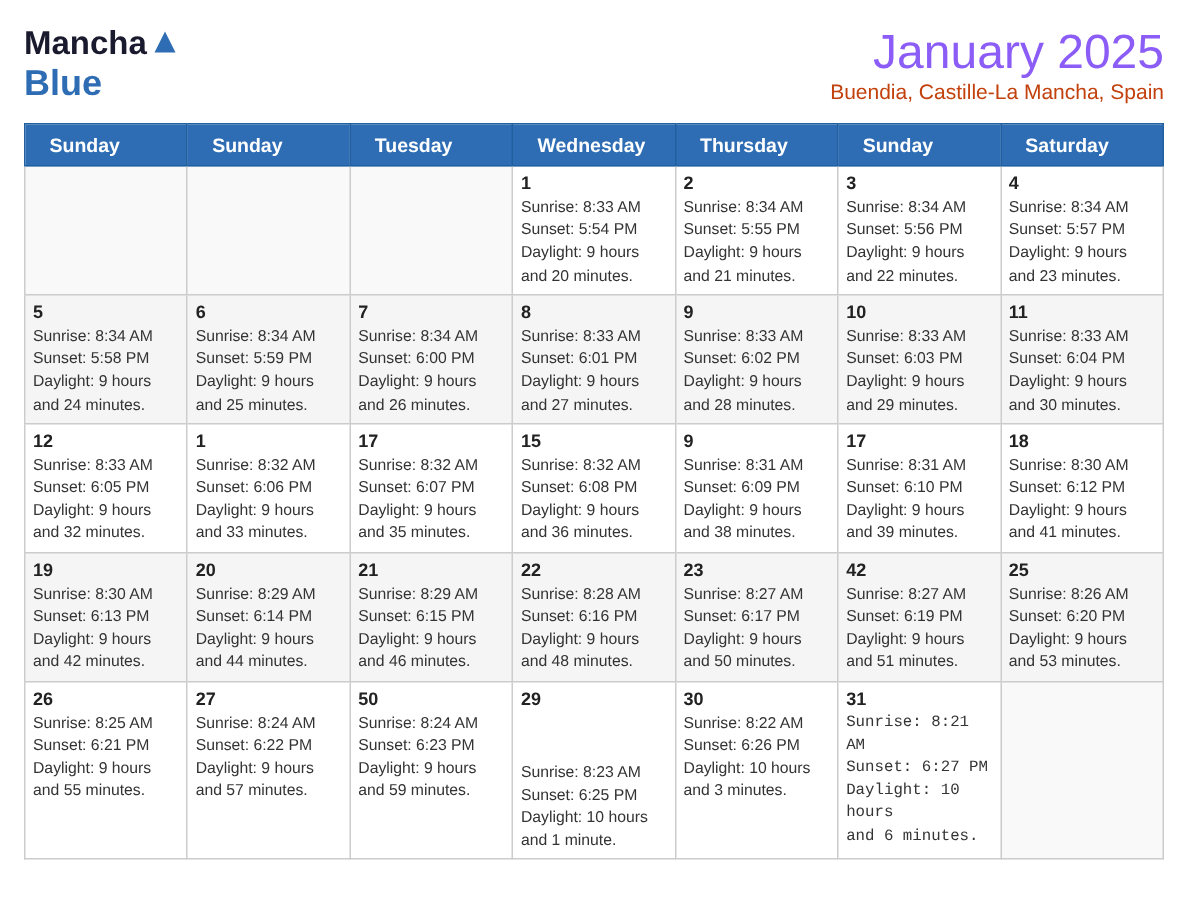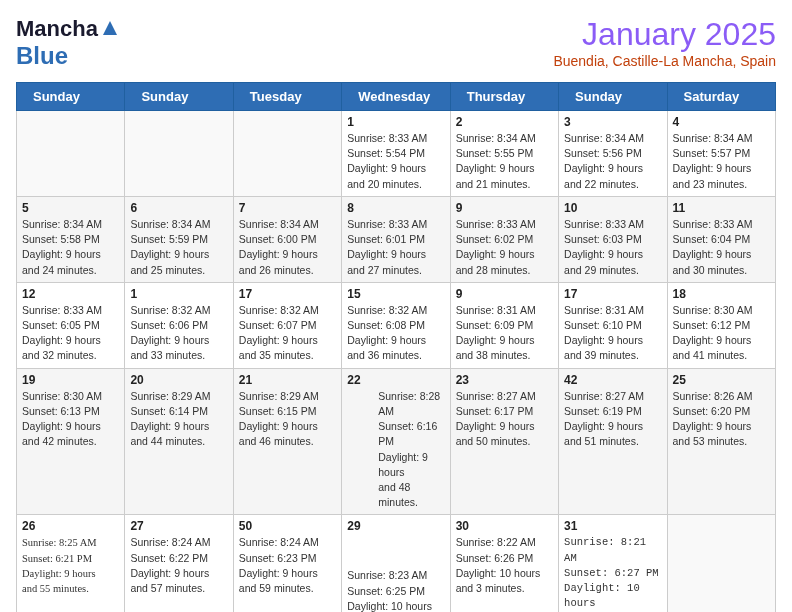--- a/index.html
+++ b/index.html
@@ -271,21 +271,21 @@
         </td>
         <td>
           <div class="day-num">21</div>
           <div class="day-info" style="white-space: pre-line;">Sunrise: 8:29 AM
 Sunset: 6:15 PM
 Daylight: 9 hours
 and 46 minutes.</div>
         </td>
         <td>
           <div class="day-num">22</div>
-          <div class="day-info" style="white-space: pre-line; margin-left: 31px;">Sunrise: 8:28 AM
+          <div class="day-info" style="white-space: pre-line;">Sunrise: 8:28 AM
 Sunset: 6:16 PM
 Daylight: 9 hours
 and 48 minutes.</div>
         </td>
         <td>
           <div class="day-num">23</div>
           <div class="day-info" style="white-space: pre-line;">Sunrise: 8:27 AM
 Sunset: 6:17 PM
 Daylight: 9 hours
 and 50 minutes.</div>
@@ -301,21 +301,21 @@
           <div class="day-num">25</div>
           <div class="day-info" style="white-space: pre-line;">Sunrise: 8:26 AM
 Sunset: 6:20 PM
 Daylight: 9 hours
 and 53 minutes.</div>
         </td>
       </tr>
       <tr>
         <td>
           <div class="day-num">26</div>
-          <div class="day-info" style="white-space: pre-line; font-family: Liberation Serif, serif;">Sunrise: 8:25 AM
+          <div class="day-info" style="white-space: pre-line;">Sunrise: 8:25 AM
 Sunset: 6:21 PM
 Daylight: 9 hours
 and 55 minutes.</div>
         </td>
         <td>
           <div class="day-num">27</div>
           <div class="day-info" style="white-space: pre-line;">Sunrise: 8:24 AM
 Sunset: 6:22 PM
 Daylight: 9 hours
 and 57 minutes.</div>

